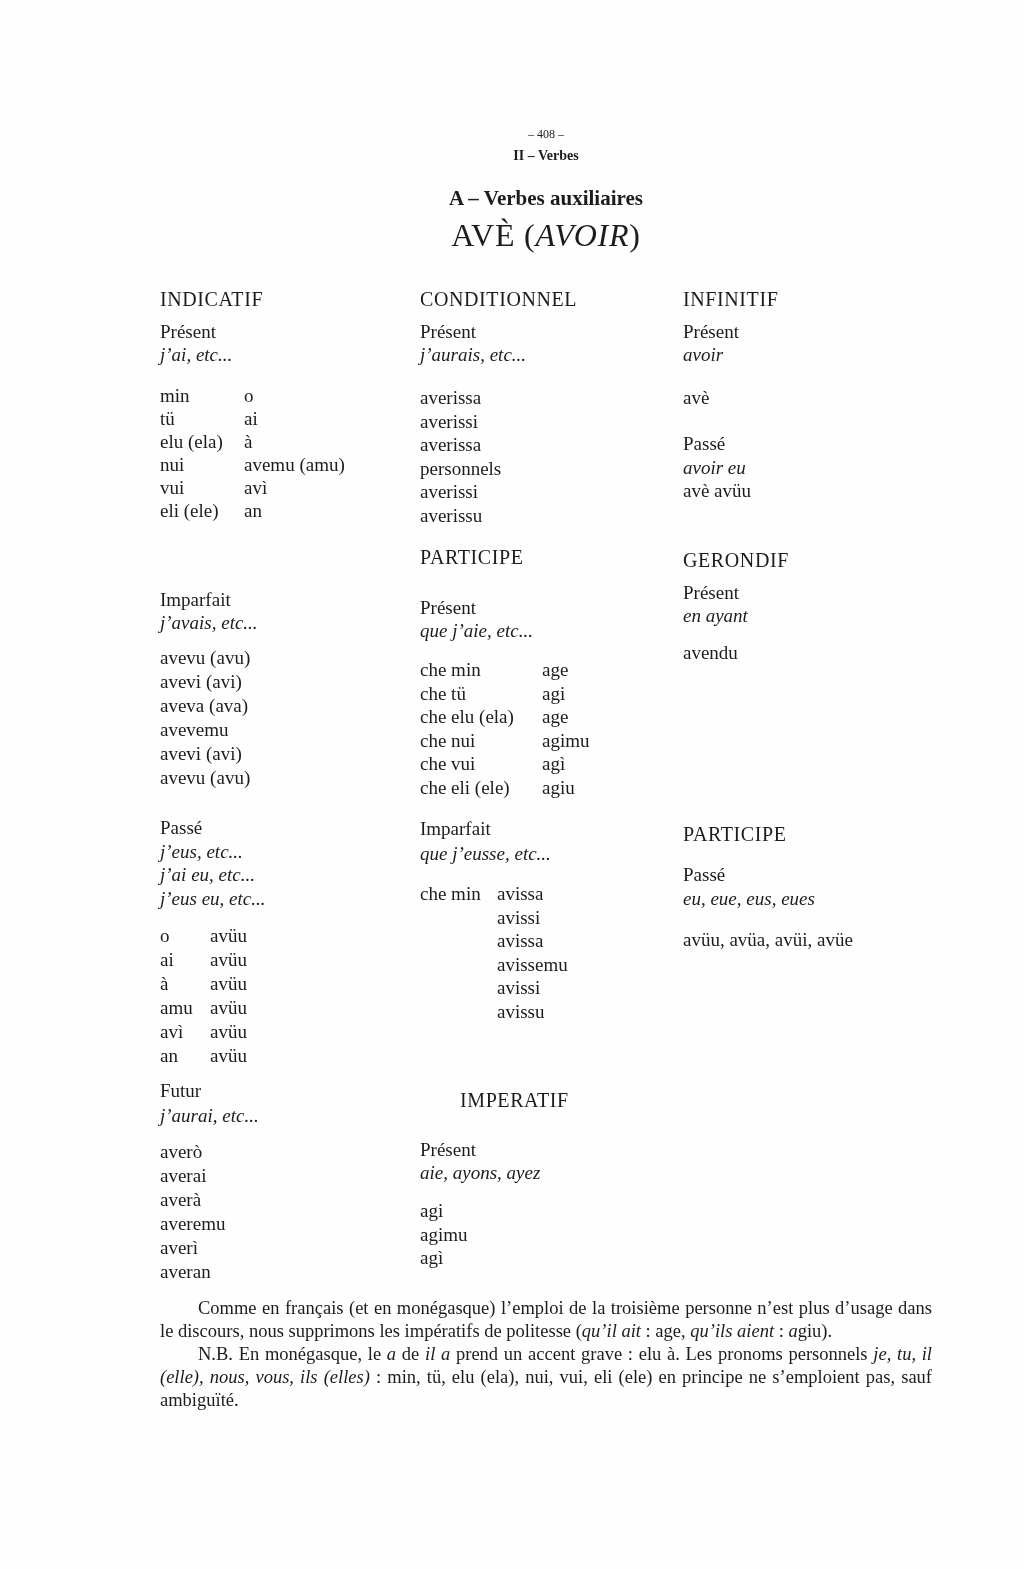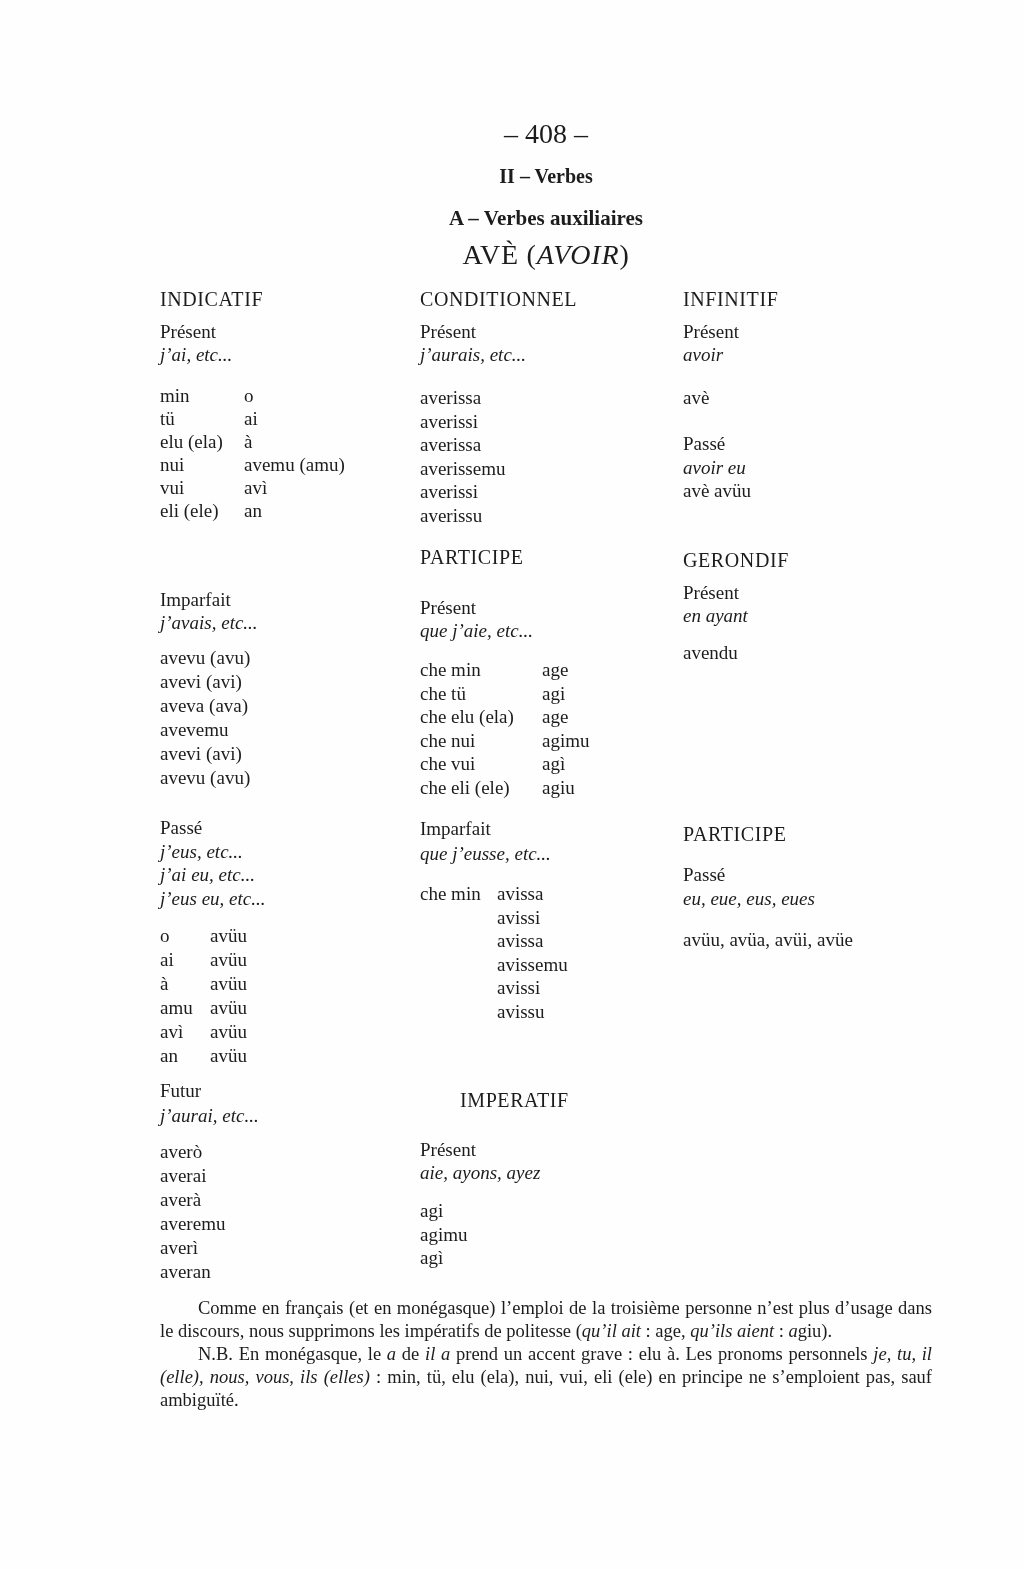--- a/index.html
+++ b/index.html
@@ -15,24 +15,24 @@
   .it, .gloss { font-style:italic; }
   .prow { display:flex; }
   .pron { flex-shrink:0; }
   .p84 { width:84px; }
   .p50 { width:50px; }
   .p122 { width:122px; }
   .p77 { width:77px; }
 
   
   #doc-header { position:absolute; left:160px; top:123px; width:772px; text-align:center; }
-  #page-number { font-size:28px; line-height:22px; }
-  #section-title { font-size:20px; font-weight:bold; line-height:22px; margin-top:20px; }
+  #page-number { font-size:12px; line-height:22px; }
+  #section-title { font-size:14px; font-weight:bold; line-height:22px; }
   #subsection-title { font-size:21px; font-weight:bold; line-height:22px; margin-top:20px; }
-  #verb-title { font-size:28px; line-height:26px; margin-top:13px; letter-spacing:0.8px; }
+  #verb-title { font-size:32px; line-height:26px; margin-top:13px; letter-spacing:0.8px; }
 
   
   #ind-heading   { left:160px; top:288px; }
   #ind-present   { left:160px; top:320px; }
   #ind-rows      { left:160px; top:384px; }
   #ind-imparfait { left:160px; top:588px; }
   #ind-imp-forms { left:160px; top:646px; line-height:24px; }
   #ind-passe     { left:160px; top:816px; line-height:23.5px; }
   #ind-passe-rows{ left:160px; top:924px; line-height:24px; }
   #ind-futur     { left:160px; top:1078px; line-height:25px; }
@@ -181,21 +181,21 @@
 
   <div class="sec" id="cond-present">
     <div>Présent</div>
     <div class="gloss">j’aurais, etc...</div>
   </div>
 
   <div class="sec" id="cond-forms">
     <div>averissa</div>
     <div>averissi</div>
     <div>averissa</div>
-    <div>averissemu</div>
+    <div>personnels</div>
     <div>averissi</div>
     <div>averissu</div>
   </div>
 
   <div class="sec heading" id="subj-heading">PARTICIPE</div>
 
   <div class="sec" id="subj-present">
     <div>Présent</div>
     <div class="gloss">que j’aie, etc...</div>
   </div>

